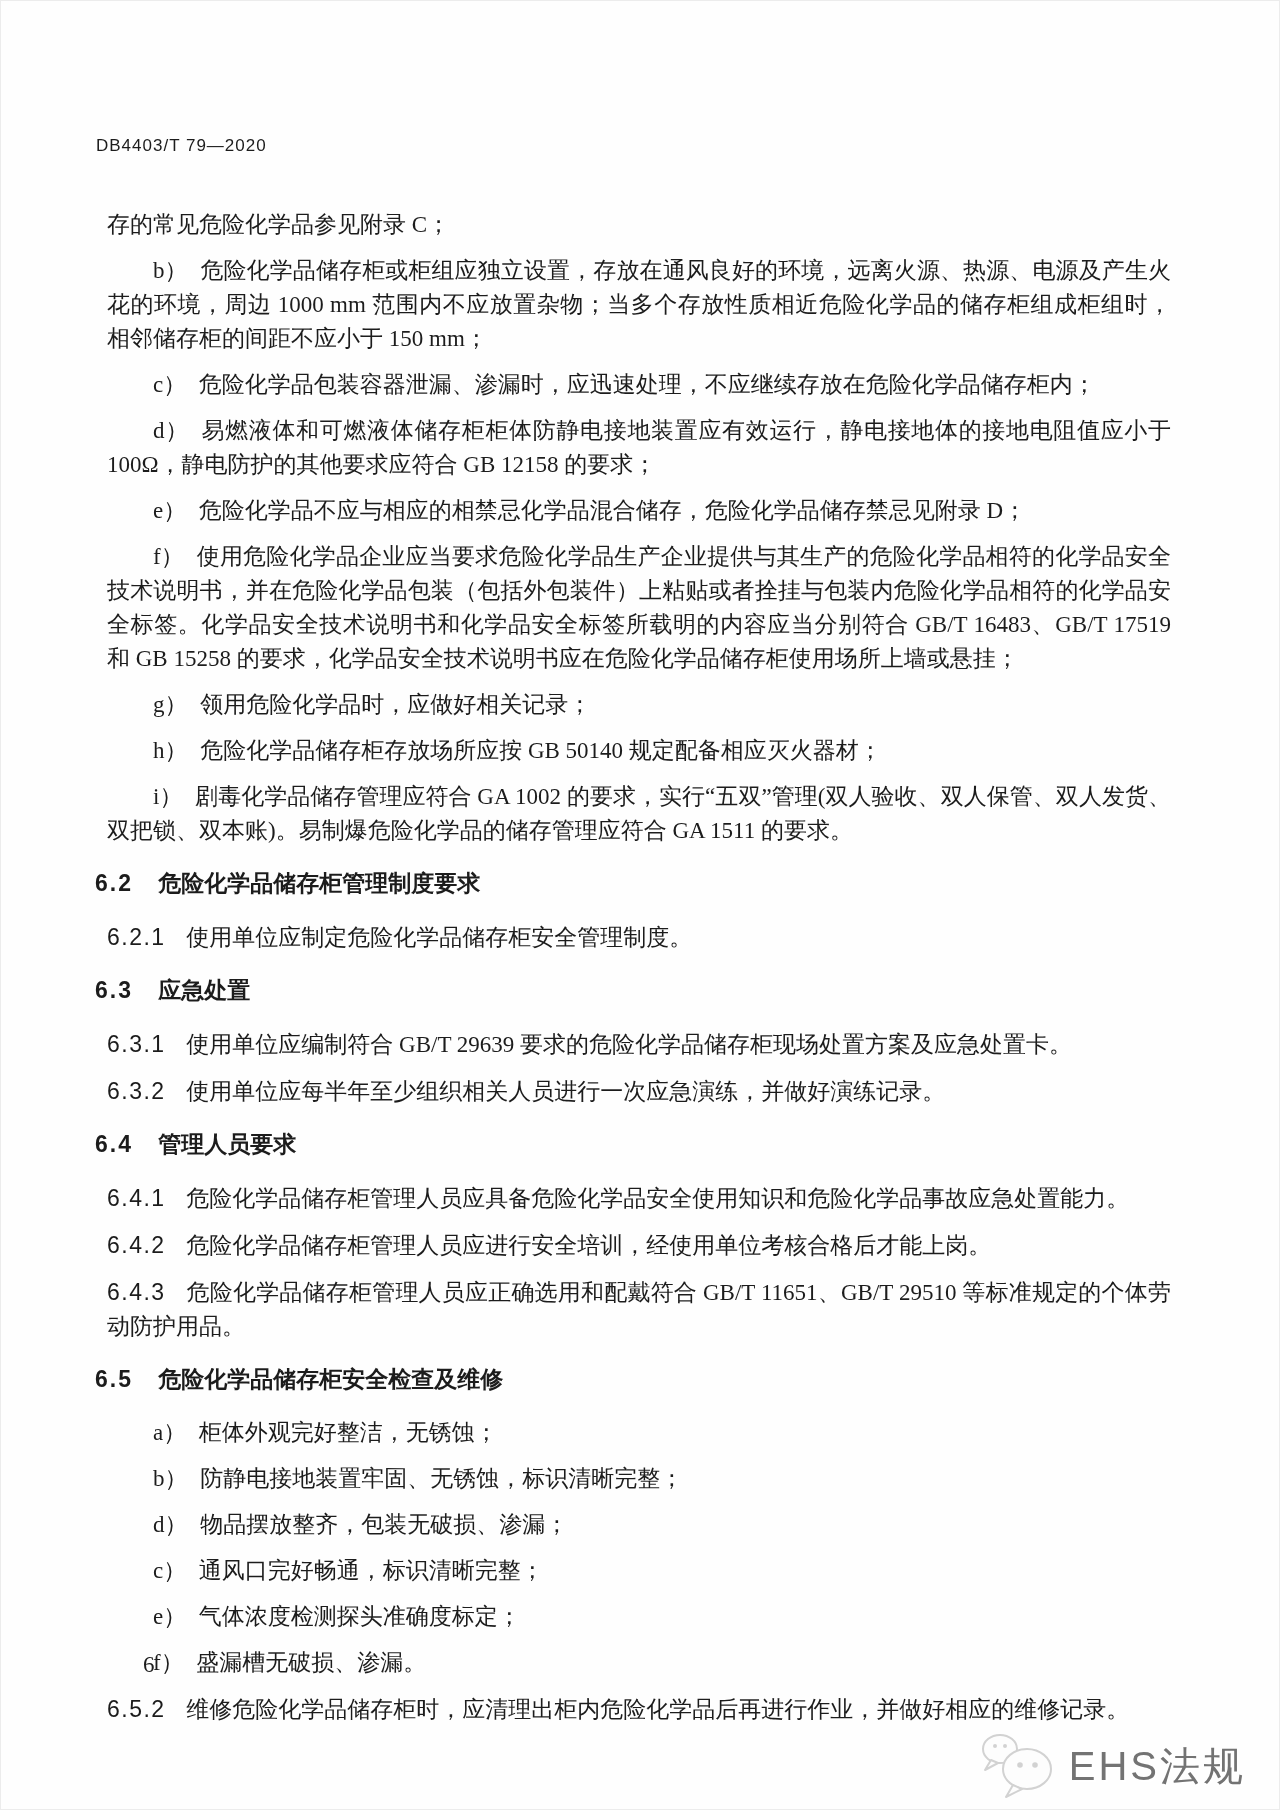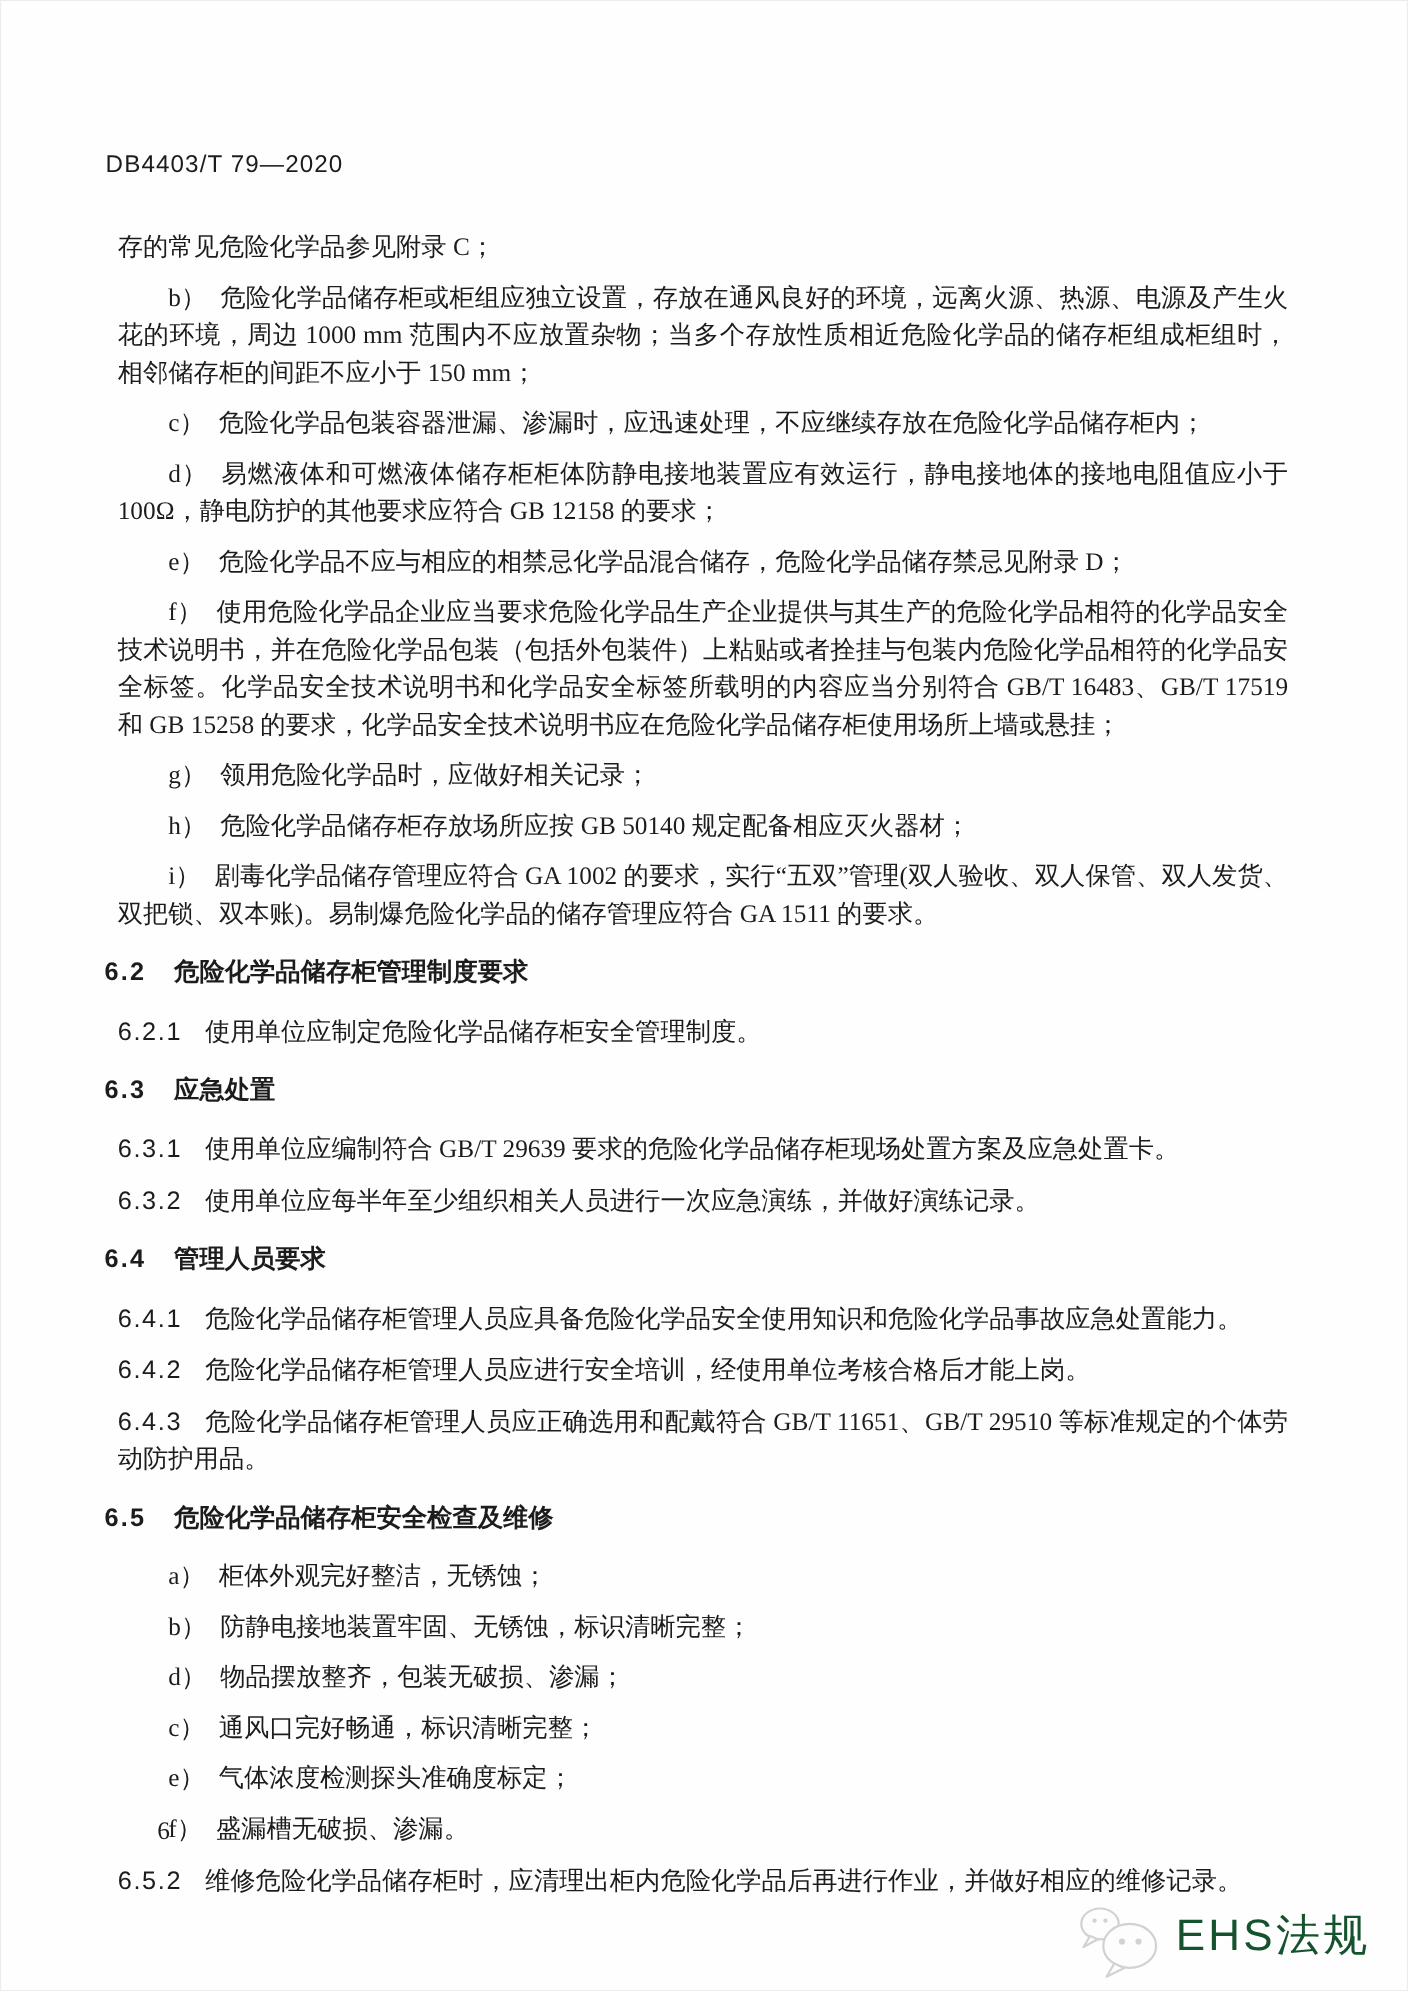--- a/index.html
+++ b/index.html
@@ -5,21 +5,21 @@
   html,body{margin:0;padding:0;background:#ffffff;}
   .page{
     position:relative;width:1280px;height:1810px;background:#fefefe;
     box-shadow:inset 0 0 0 1px #ececec;
     font-family:"Liberation Serif","DejaVu Serif",serif;
     color:#1c1c1c;overflow:hidden;
   }
   .doc-number{
     position:absolute;left:96px;top:136px;
     font-family:"Liberation Sans","DejaVu Sans",sans-serif;
-    font-size:22px;letter-spacing:1px;
+    font-size:17px;letter-spacing:1px;
   }
   .content{position:absolute;left:95px;top:196px;width:1088px;}
   .content p{margin:12px;font-size:23px;line-height:34px;text-align:justify;}
   .para.indent{text-indent:2em;}
   .subitem{padding-left:2em;text-align:left !important;}
   .marker{margin-right:0.55em;}
   .heading{
     font-family:"Liberation Sans","DejaVu Sans",sans-serif;
     font-weight:700;font-size:23px;line-height:30px;
     margin:18px 0 20px 0 !important;text-align:left;
@@ -28,22 +28,22 @@
   .cnum{
     font-family:"Liberation Sans","DejaVu Sans",sans-serif;
     letter-spacing:1.5px;margin-right:0.9em;
   }
   .page-number{
     position:absolute;left:143px;top:1652px;
     font-size:23px;
   }
   .watermark{
     position:absolute;right:34px;top:1732px;
-    display:flex;align-items:flex-start;gap:10px;
-    color:#14532d;
+    display:flex;align-items:center;gap:10px;
+    color:#737373;
   }
   .watermark-text{
     font-family:"Liberation Sans","DejaVu Sans",sans-serif;
     font-size:40px;letter-spacing:3px;
     text-shadow:2px 2px 0 #ffffff;
     user-select:none;
   }
 </style>
 </head>
 <body>

